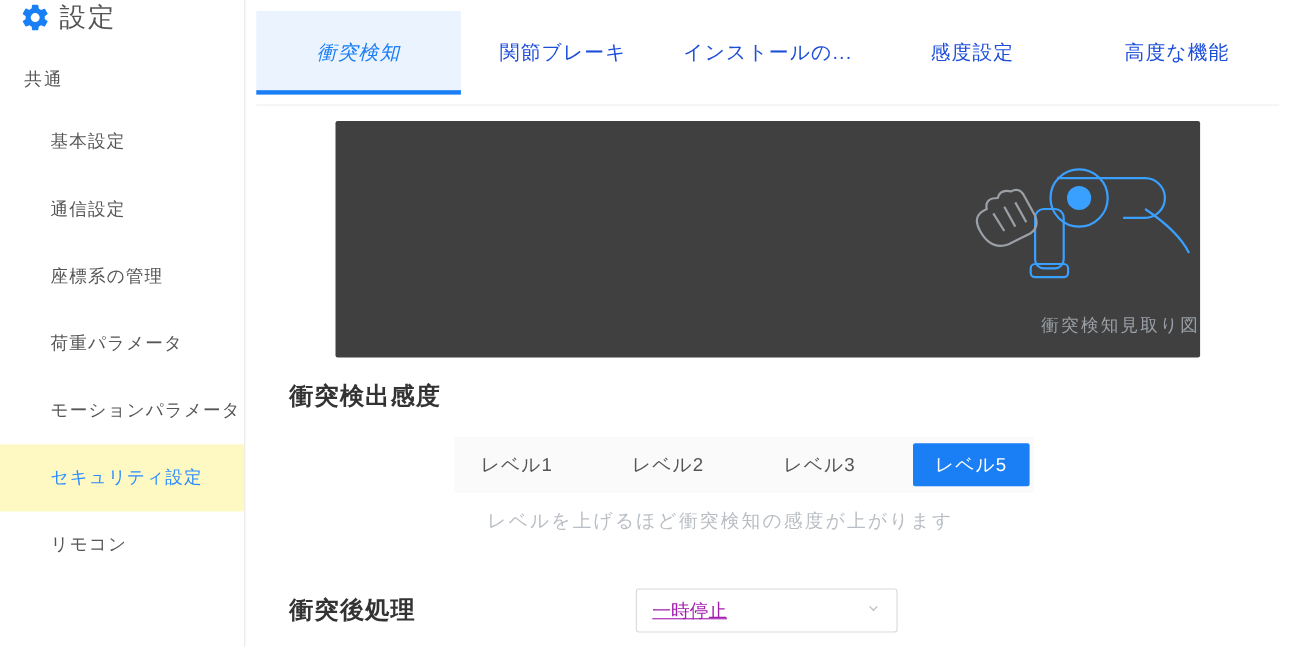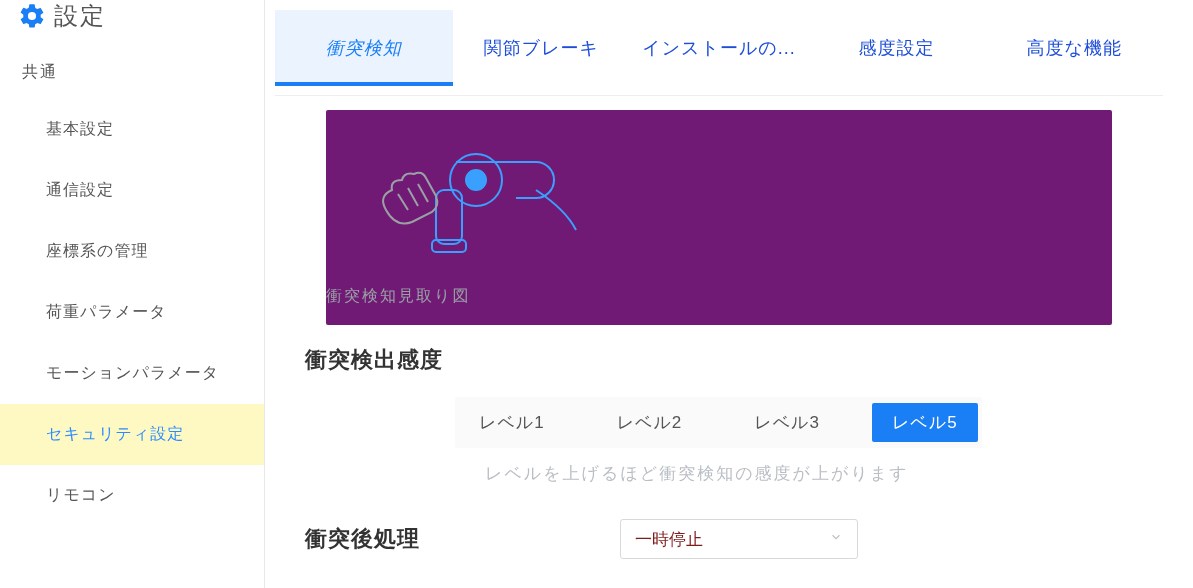--- a/index.html
+++ b/index.html
@@ -5,21 +5,21 @@
     * { margin:0; padding:0; box-sizing:border-box; }
     body {
       width:1193px; height:588px;
       font-family:"Hiragino Sans","Yu Gothic","Meiryo",sans-serif;
       background:#fff; color:#333; overflow:hidden;
     }
     .app { display:flex; width:100%; height:100%; }
 
     
     .sidebar {
-      width:265px; height:100%;
+      width:223px; height:100%;
       border-right:1px solid #e8e8e8;
       display:flex; flex-direction:column;
       font-size:16px;
     }
     .sidebar-header {
       display:flex; align-items:center; gap:8px;
       padding:0 18px 14px 18px;
     }
     .gear-icon svg { width:28px; height:28px; display:block; }
     .sidebar-title { font-size:24px; color:#555; letter-spacing:2px; }
@@ -55,31 +55,31 @@
       color:#1a7ef5; background:#eaf3fe;font-style:italic;
     }
     .tab.active::after {
       content:""; position:absolute; left:0; right:0; bottom:0;
       height:4px; background:#1a7ef5;
     }
 
     .diagram {
       margin:14px auto 0 auto;
       width:786px;
-      background:#701a75;
+      background:#404040;
       padding:10px 0 18px 0;
-      display:flex; flex-direction:column; align-items:flex-start;
+      display:flex; flex-direction:column; align-items:flex-end;
       border-radius:2px;
     }
     .diagram svg { width:260px; height:160px; }
     .diagram-caption {
       margin-top:6px; color:#9aa0a6; font-size:16px; letter-spacing:2px;
     }
 
-    .section { margin:20px 0 0 30px; }
+    .section { margin:20px 0 16px 30px; }
     .section-title {
       font-size:22px; font-weight:700; color:#333; letter-spacing:1px;
     }
     .levels {
       margin:22px 0 0 150px; display:inline-flex;
       background:#fafafa; padding:6px 4px; border-radius:2px;gap:32px;
     }
     .level-btn {
       padding:8px 20px; font-size:17px; color:#555;
       cursor:pointer; border-radius:2px; letter-spacing:1px;
@@ -91,22 +91,23 @@
     }
 
     .row2 {
       margin:34px 0 0 30px;
       display:flex; align-items:center; gap:200px;
     }
     .select {
       width:238px; height:40px;
       border:1px solid #d9d9d9; border-radius:3px;
       display:flex; align-items:center; justify-content:space-between;
-      padding:0 14px; color:#7f1d1d; font-size:17px;
+      padding:0 14px; color:#a21caf; font-size:17px;
       cursor:pointer;
+      text-decoration:underline;
     }
     .chev svg { width:14px; height:14px; }
   </style>
 </head>
 <body>
 
 <div class="app">
 
   <aside class="sidebar">
     <div class="sidebar-header">

